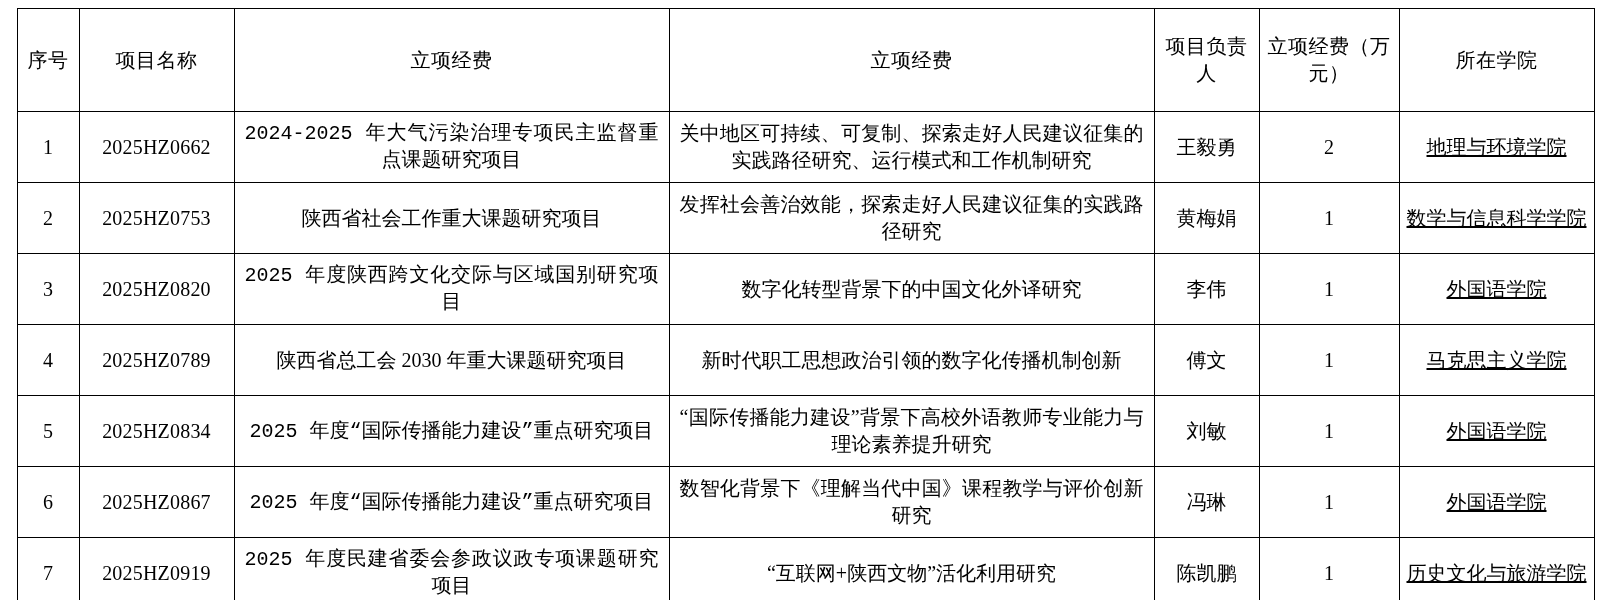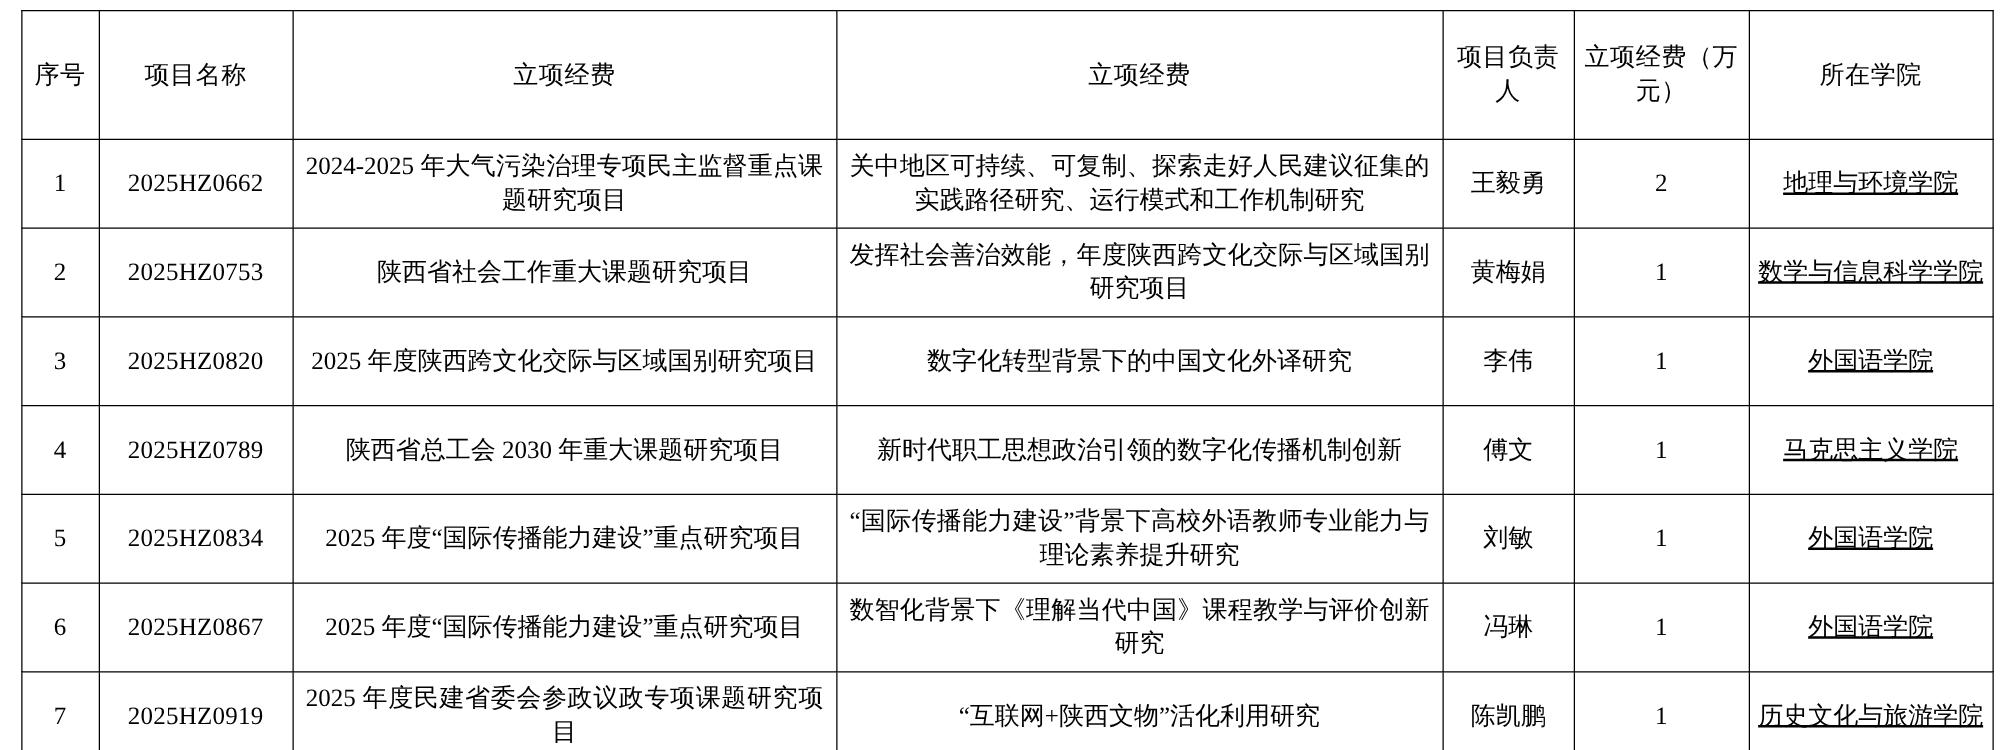--- a/index.html
+++ b/index.html
@@ -69,20 +69,21 @@
     text-align: justify;
     text-align-last: center;
     padding-left: 10px;
     padding-right: 10px;
   }
   td.category.justify {
     text-align: justify;
     text-align-last: center;
     padding-left: 10px;
     padding-right: 10px;
+    font-family: Liberation Mono, monospace;
   }
   td.college { font-size: 20px; line-height: 1.4; text-decoration: underline; }
 </style>
 </head>
 <body>
 
 <div class="sheet">
   <table class="project-table">
     <colgroup>
       <col class="c-seq">
@@ -111,21 +112,21 @@
         <td class="category justify">2024-2025 年大气污染治理专项民主监督重点课题研究项目</td>
         <td class="name justify">关中地区可持续、可复制、探索走好人民建议征集的实践路径研究、运行模式和工作机制研究</td>
         <td class="leader">王毅勇</td>
         <td class="fund">2</td>
         <td class="college">地理与环境学院</td>
       </tr>
       <tr>
         <td class="seq">2</td>
         <td class="code">2025HZ0753</td>
         <td class="category">陕西省社会工作重大课题研究项目</td>
-        <td class="name justify">发挥社会善治效能，年度陕西跨文化交际与区域国别研究项目</td>
+        <td class="name justify">发挥社会善治效能，探索走好人民建议征集的实践路径研究</td>
         <td class="leader">黄梅娟</td>
         <td class="fund">1</td>
         <td class="college">数学与信息科学学院</td>
       </tr>
       <tr>
         <td class="seq">3</td>
         <td class="code">2025HZ0820</td>
         <td class="category justify">2025 年度陕西跨文化交际与区域国别研究项目</td>
         <td class="name">数字化转型背景下的中国文化外译研究</td>
         <td class="leader">李伟</td>

